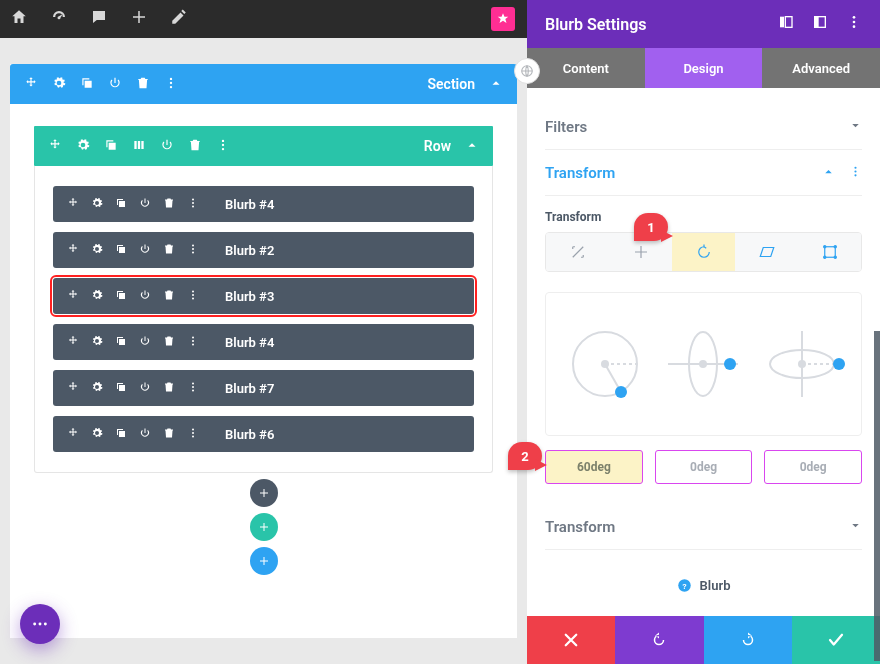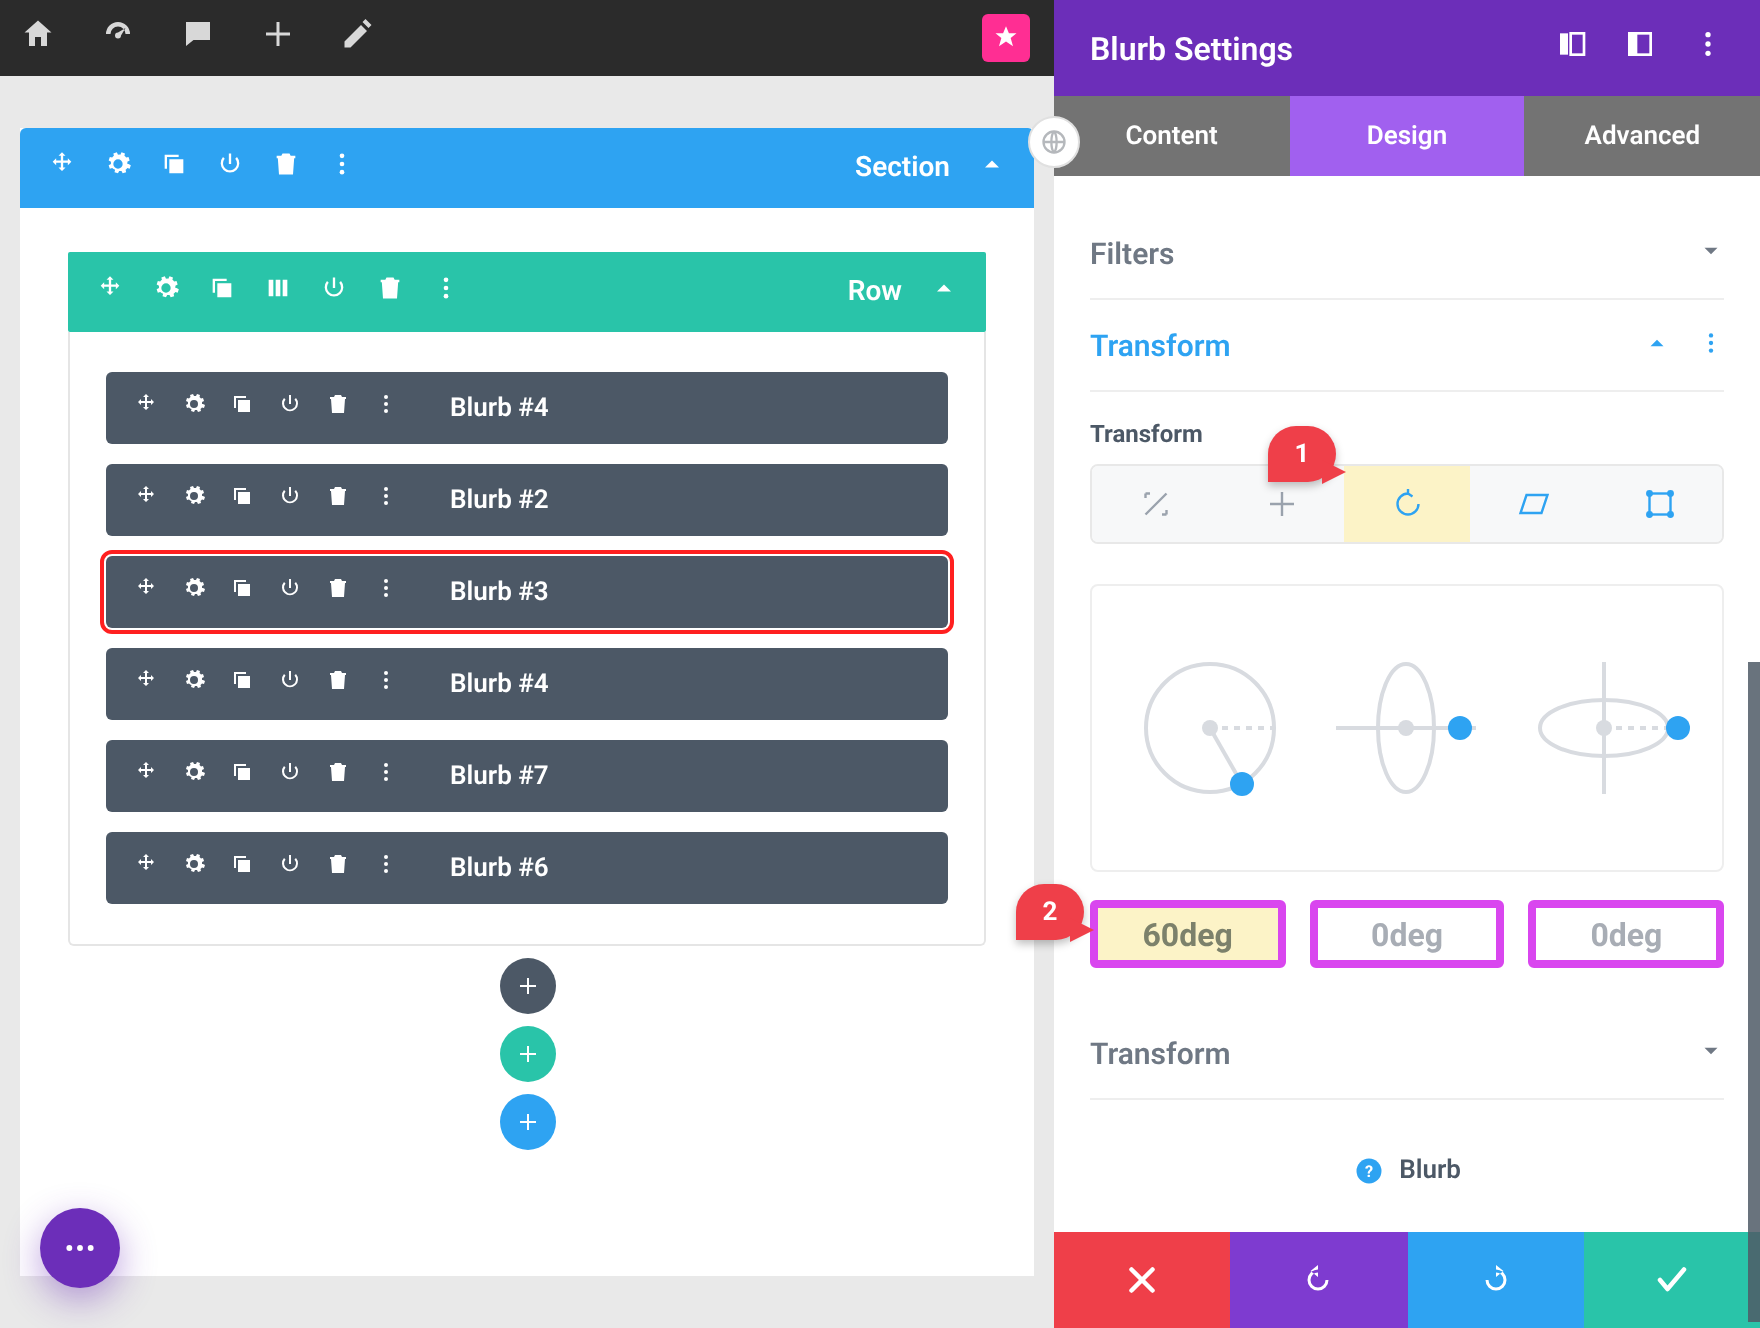--- a/index.html
+++ b/index.html
@@ -54,21 +54,21 @@
 .transform-tabs .tt svg{width:18px;height:18px;fill:none;stroke:#9aa2ad;stroke-width:1.6}
 .transform-tabs .tt.active svg{stroke:#2ea3f2}
 .transform-tabs .tt.rhomb svg,.transform-tabs .tt.origin svg{stroke:#2ea3f2}
 .rotate-stage{margin:20px 0 14px;border:1px solid #eee;border-radius:4px;padding:26px 10px;display:flex;justify-content:space-around;align-items:center}
 .rotate-stage svg{width:90px;height:90px}
 .rotate-stage .axis{stroke:#d8dbe0;stroke-width:2;fill:none}
 .rotate-stage .dashed{stroke:#d8dbe0;stroke-width:2;stroke-dasharray:3 3}
 .rotate-stage .dot{fill:#2ea3f2}
 .rotate-stage .ctr{fill:#d8dbe0}
 .deg-row{display:flex;gap:12px;margin-bottom:20px}
-.deg{flex:1;height:34px;border:4px solid #d946ef;border-radius:3px;display:flex;align-items:center;justify-content:center;font-size:16px;font-weight:700;color:#a8adb5;background:#fff}
+.deg{flex:1;height:34px;border:1px solid #d946ef;border-radius:3px;display:flex;align-items:center;justify-content:center;font-size:12px;font-weight:700;color:#a8adb5;background:#fff}
 .deg.hl{background:#fcf3c7;color:#7c816b}
 .help{display:flex;align-items:center;justify-content:center;gap:8px;color:#4c5866;font-size:13px;font-weight:600;padding:28px 0 24px}
 .help svg{width:15px;height:15px;fill:#2ea3f2}
 .action-bar{height:48px;display:flex}
 .action-bar .ab{flex:1;display:flex;align-items:center;justify-content:center}
 .action-bar svg{width:18px;height:18px;fill:#fff}
 .ab-red{background:#ef3f49}.ab-purple{background:#7e3bd0}.ab-blue{background:#2ea3f2}.ab-green{background:#29c4a9}
 
 .badge{position:absolute;width:34px;height:28px;background:#ef3f49;border-radius:14px 14px 14px 0;display:flex;align-items:center;justify-content:center;color:#fff;font-weight:700;font-size:13px;z-index:5;box-shadow:0 2px 4px rgba(0,0,0,.25)}
 .badge::after{content:"";position:absolute;width:12px;height:12px;background:#ef3f49;bottom:-1px;right:-5px;clip-path:polygon(0 0,100% 50%,0 100%)}

